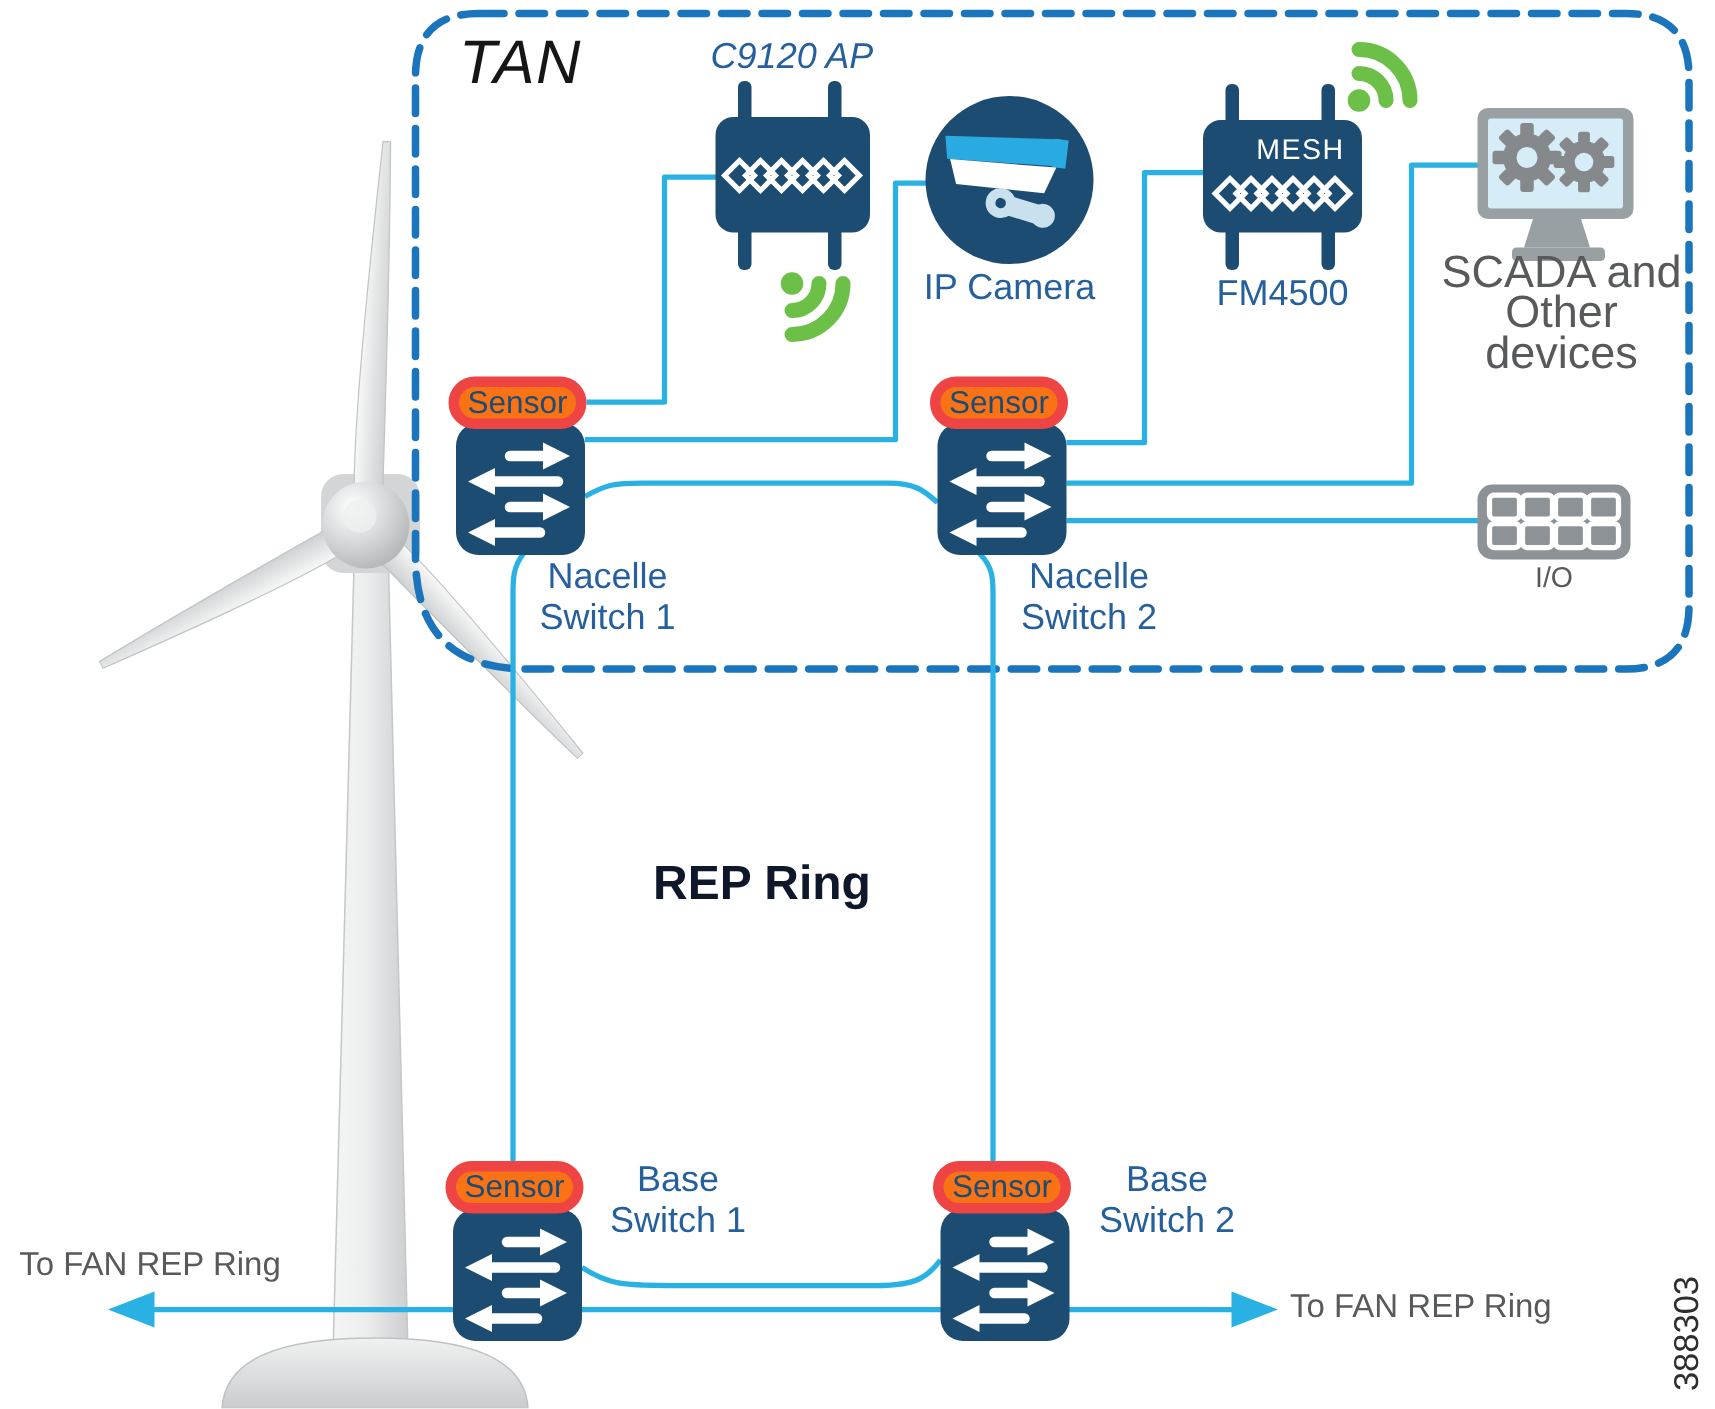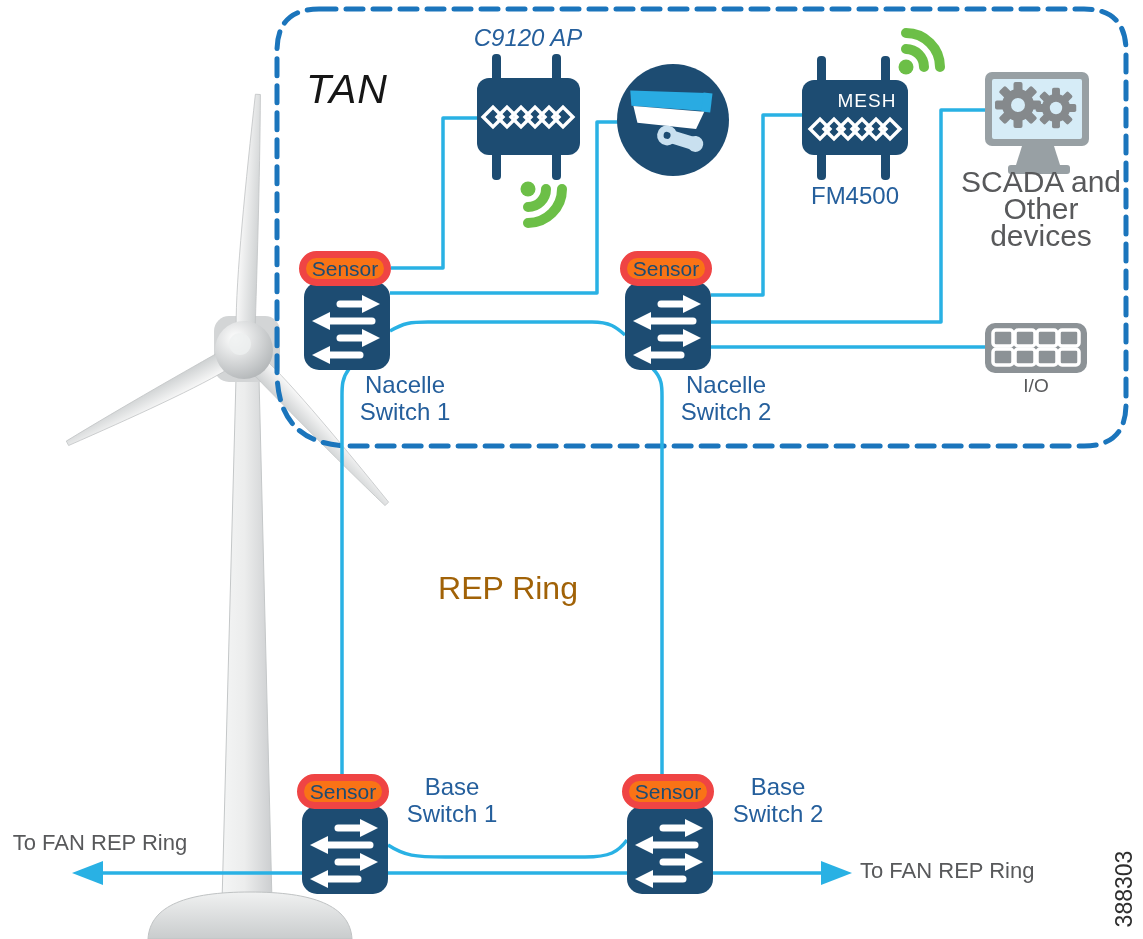--- a/index.html
+++ b/index.html
@@ -2,22 +2,22 @@
 <html><head>
 <meta charset="utf-8">
 <style>
   html,body{margin:0;padding:0;background:#fff;}
   #canvas{position:relative;width:1143px;height:939px;background:#fff;overflow:hidden;
           font-family:"Liberation Sans", sans-serif;}
   #diagram-svg{position:absolute;left:0;top:0;}
   .lbl{position:absolute;text-align:center;}
   .navy-lbl{color:#255f9c;font-size:24px;line-height:27px;}
   .gray-lbl{color:#58595b;font-size:30px;line-height:27px;}
-  .tan-lbl{color:#161616;font-size:41px;font-style:italic;letter-spacing:1px;margin-top:48px;}
-  .rep-lbl{color:#a16207;font-size:32px;}
+  .tan-lbl{color:#161616;font-size:41px;font-style:italic;letter-spacing:1px;}
+  .rep-lbl{color:#0f172a;font-size:32px;font-weight:bold;}
   .fan-lbl{color:#58595b;font-size:22px;}
   .fig-num{color:#2e2e2e;font-size:23px;transform:rotate(-90deg);}
   .sensor-badge{position:absolute;width:92px;height:35px;background:#f97316;
     border:7px solid #ef4444;border-radius:19px;color:#1d4c72;font-size:21px;
     display:flex;align-items:center;justify-content:center;box-sizing:border-box;}
   .mesh-lbl{position:absolute;color:#ffffff;font-size:19px;letter-spacing:1px;text-align:center;}
 </style>
 </head>
 <body>
 
@@ -190,20 +190,21 @@
 <div class="sensor-badge" style="left:297px;top:774px;">
       <span>Sensor</span>
     </div>
 <div class="sensor-badge" style="left:622px;top:774px;">
       <span>Sensor</span>
     </div>
 
 <div class="lbl tan-lbl" style="left:306px;top:18px;width:120px;text-align:left;">TAN</div>
 
 <div class="lbl navy-lbl" style="left:448px;top:24px;width:160px;font-style:italic;">C9120 AP</div>
+<div class="lbl navy-lbl" style="left:593px;top:178px;width:160px;">IP Camera</div>
 
 <div class="mesh-lbl" style="left:802px;top:90px;width:130px;">MESH</div>
 <div class="lbl navy-lbl" style="left:775px;top:182px;width:160px;">FM4500</div>
 
 <div class="lbl gray-lbl" style="left:952px;top:168px;width:178px;">
   <span>SCADA and</span><br>
   <span>Other devices</span>
 </div>
 <div class="lbl gray-lbl" style="left:986px;top:372px;width:100px;font-size:19px;">I/O</div>
 

